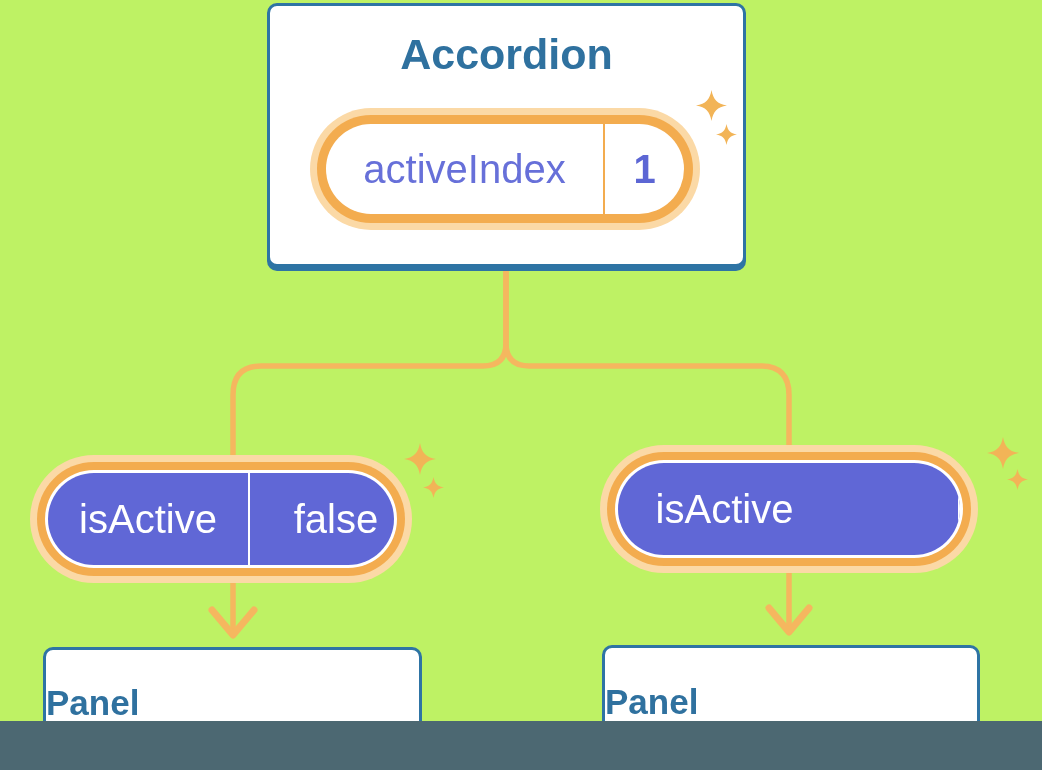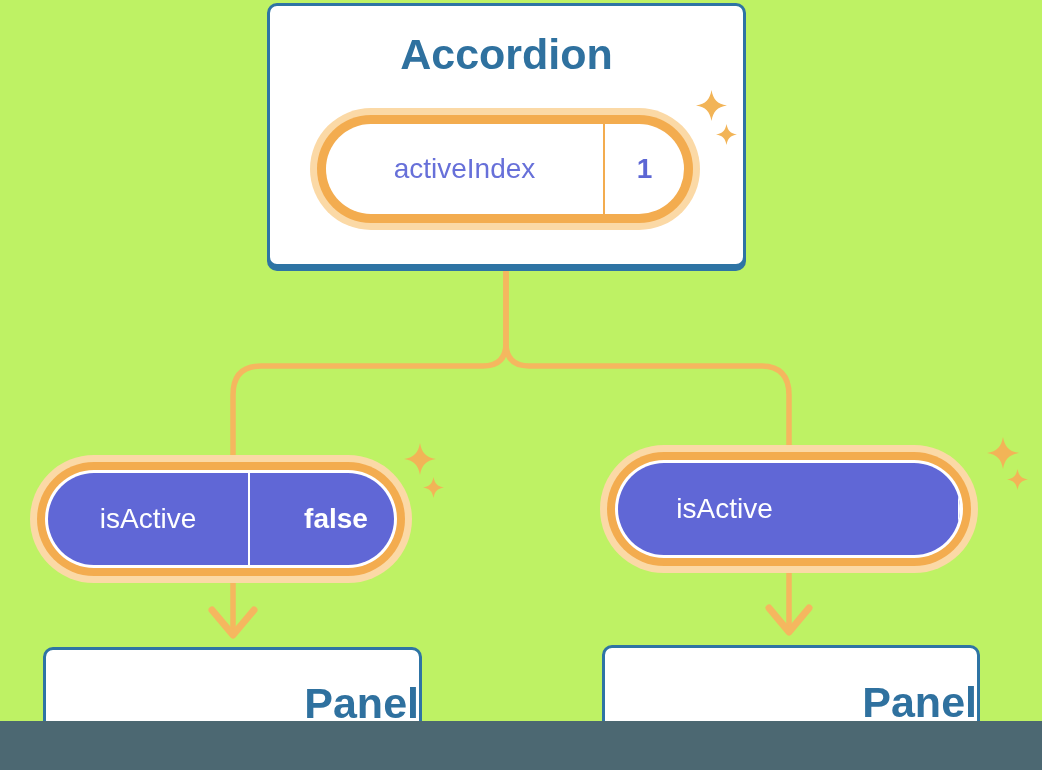--- a/index.html
+++ b/index.html
@@ -26,22 +26,22 @@
     color: #2F719F;
     font-weight: 700;
     text-align: center;
   }
   .accordion-card { left: 267px; top: 3px; width: 479px; height: 264px; }
   .accordion-card .card-title { padding-top: 24px; font-size: 43px; }
 
   .panel-card {
     display: flex;
     align-items: center;
-    justify-content: flex-end;
-    font-size: 43px;
+    justify-content: flex-start;
+    font-size: 35px;
   }
   .panel-left  { left: 43px;  top: 647px; width: 379px; height: 112px; }
   .panel-right { left: 602px; top: 645px; width: 378px; height: 114px; }
 
   
   .pill {
     position: absolute;
     border-radius: 999px;
     background: #FBD9A6;   
     padding: 7px;
@@ -57,21 +57,21 @@
     border-radius: 999px;
     width: 100%; height: 100%;
     display: flex;
     align-items: stretch;
     overflow: hidden;
   }
   .cell {
     display: flex;
     align-items: center;
     justify-content: center;
-    font-size: 28px;
+    font-size: 40px;
   }
 
   
   .state-pill { left: 40px; top: 102px; width: 390px; height: 122px; }
   .state-pill .cell-left  { width: 277px; color: #6770D9; }
   .state-pill .divider    { width: 2px; background: #F3AC4F; }
   .state-pill .cell-right { flex: 1; color: #5C66D4; font-weight: 700; }
 
   
   .prop-pill .pill-ring { padding: 8px; }
@@ -85,21 +85,21 @@
     background: #6067D6;
     border-radius: 999px;
     width: 100%; height: 100%;
     display: flex;
     align-items: stretch;
     color: #ffffff;
     overflow: hidden;
     justify-content: space-between;
   }
   .prop-pill .divider    { width: 2px; background: #ffffff; }
-  .prop-pill .cell-right { flex: 1; font-weight: 700; padding-left: 28px; }
+  .prop-pill .cell-right { flex: 1; font-weight: 400; padding-left: 28px; }
 
   .prop-pill-left  { left: 30px;  top: 455px; width: 382px; height: 128px; }
   .prop-pill-left  .cell-left { width: 200px; }
   .prop-pill-right { left: 600px; top: 445px; width: 378px; height: 128px; }
   .prop-pill-right .cell-left { width: 213px; }
 
   
   .connectors {
     position: absolute;
     left: 0; top: 0;

